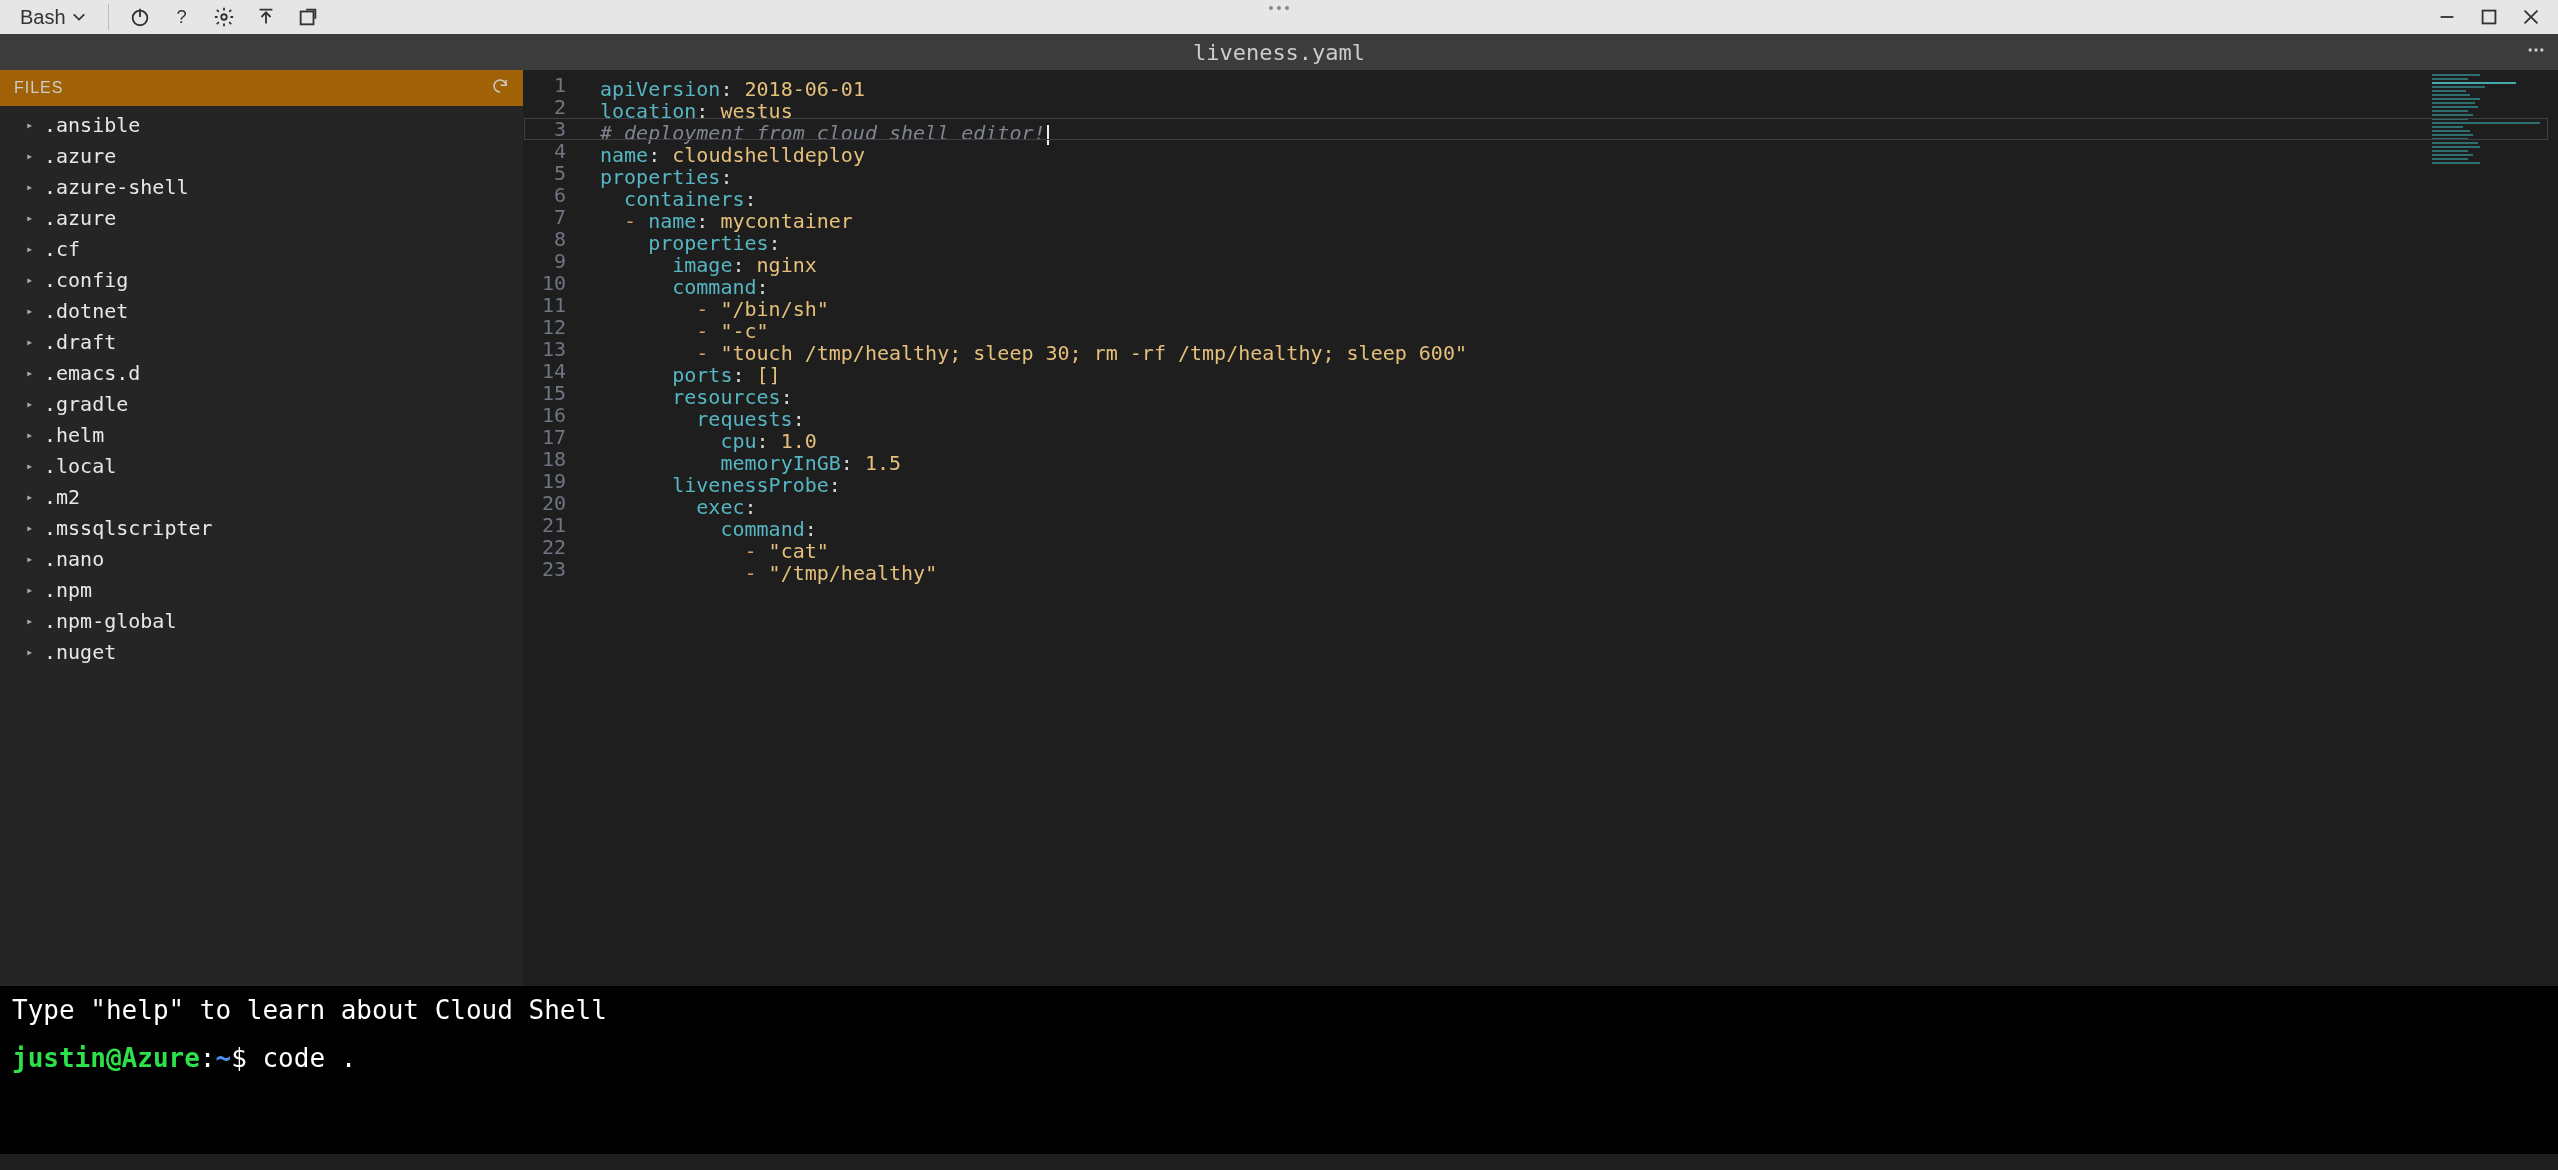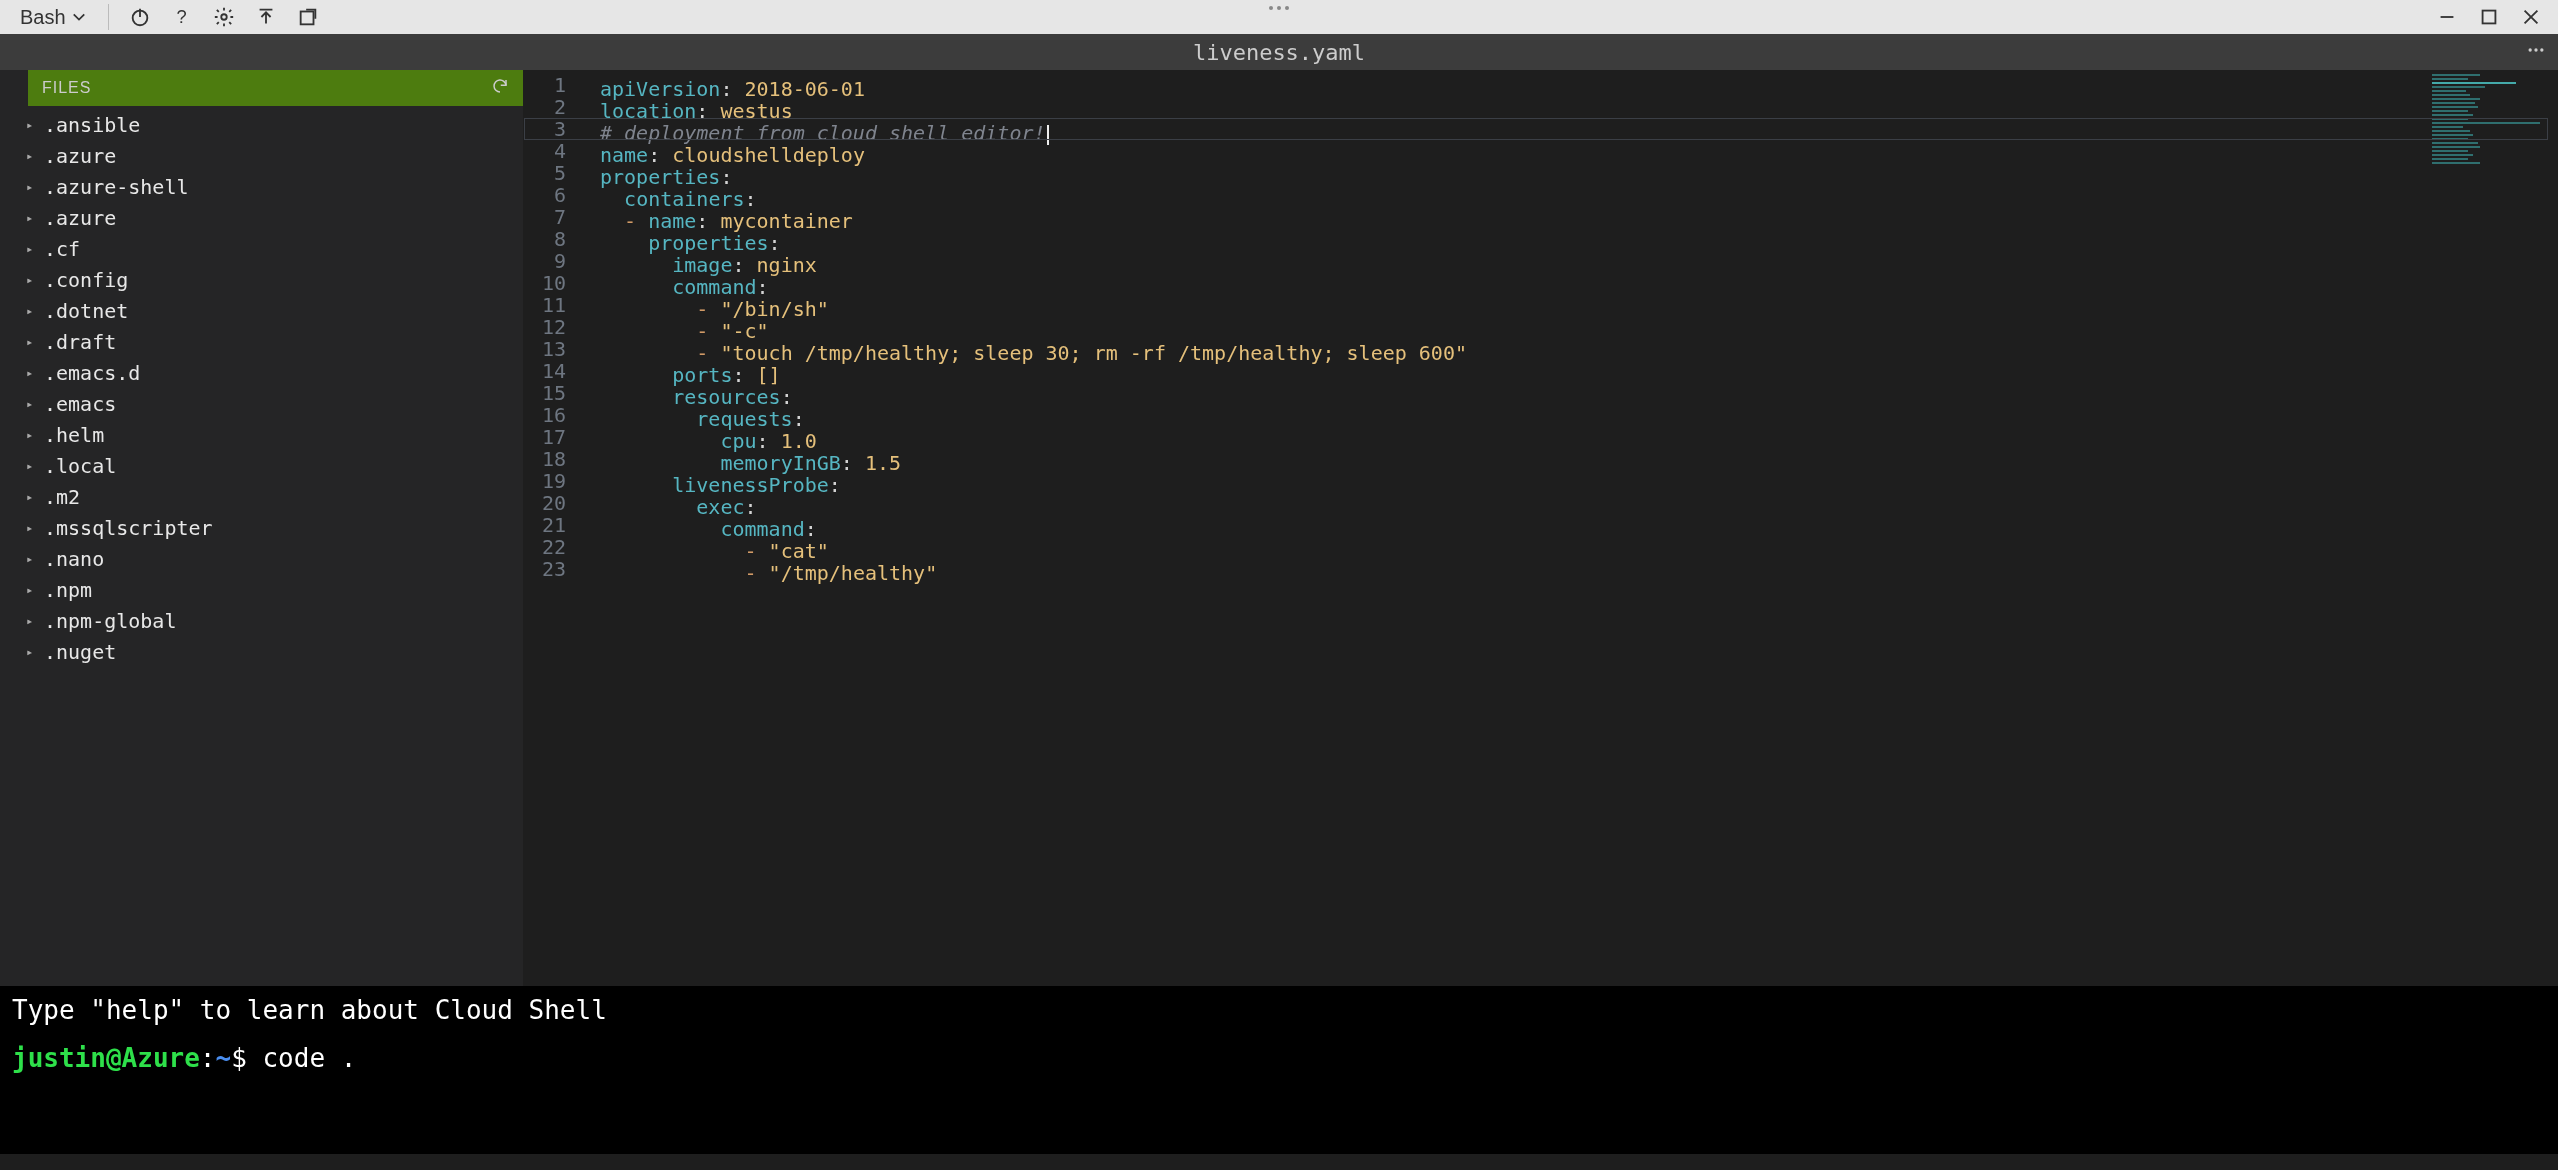--- a/index.html
+++ b/index.html
@@ -83,29 +83,28 @@
   
   .sidebar {
     width: 524px;
     background:#252526;
     display:flex;
     flex-direction:column;
     border-right:1px solid #1e1e1e;
   }
   .sidebar-header {
     height:36px;
-    background:#4d7c0f;
+    background:#a16207;
     display:flex;
     align-items:center;
     justify-content:space-between;
     padding:0 14px;
     font-size:16px;
     letter-spacing:1px;
     color:#ccc;
-    margin-left:28px;
   }
   .refresh-icon { cursor:pointer; }
   .file-tree {
     flex:1;
     overflow:auto;
     padding-top:4px;
   }
   .tree-item {
     display:flex;
     align-items:center;
@@ -320,21 +319,21 @@
           <div class="tree-item">
             <span class="chev">▸</span>
             <span>.draft</span>
           </div>
           <div class="tree-item">
             <span class="chev">▸</span>
             <span>.emacs.d</span>
           </div>
           <div class="tree-item">
             <span class="chev">▸</span>
-            <span>.emacs</span>
+            <span>.gradle</span>
           </div>
           <div class="tree-item">
             <span class="chev">▸</span>
             <span>.helm</span>
           </div>
           <div class="tree-item">
             <span class="chev">▸</span>
             <span>.local</span>
           </div>
           <div class="tree-item">

